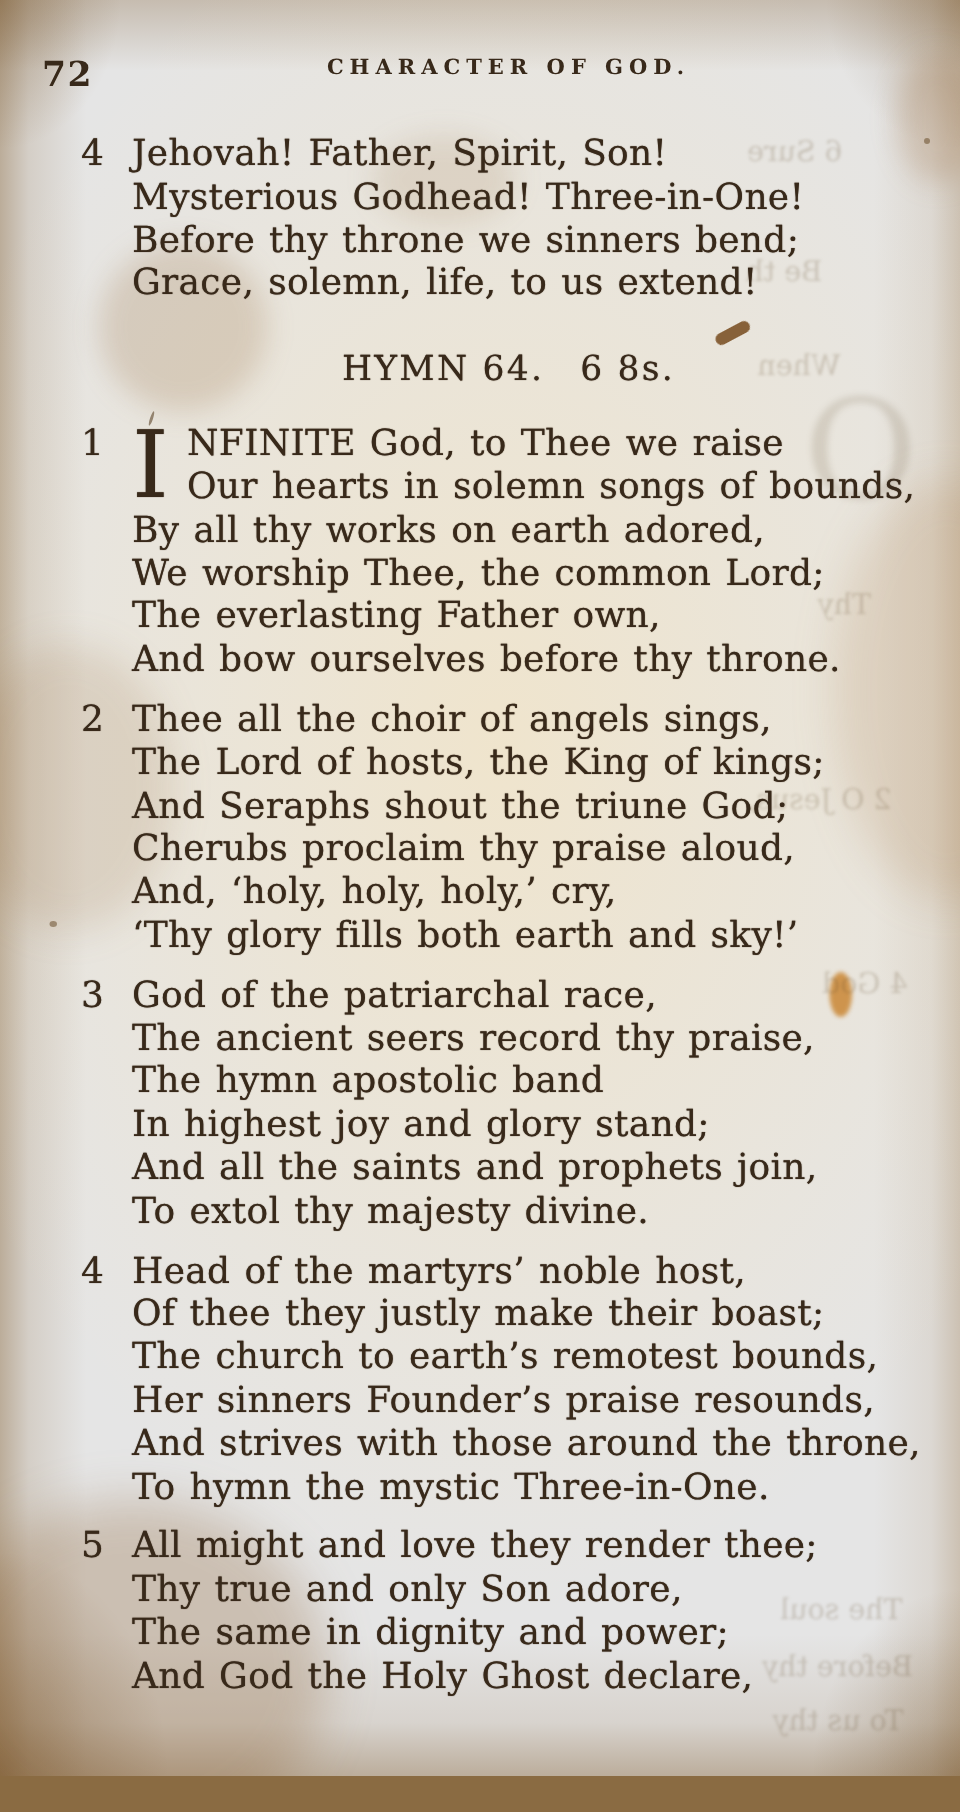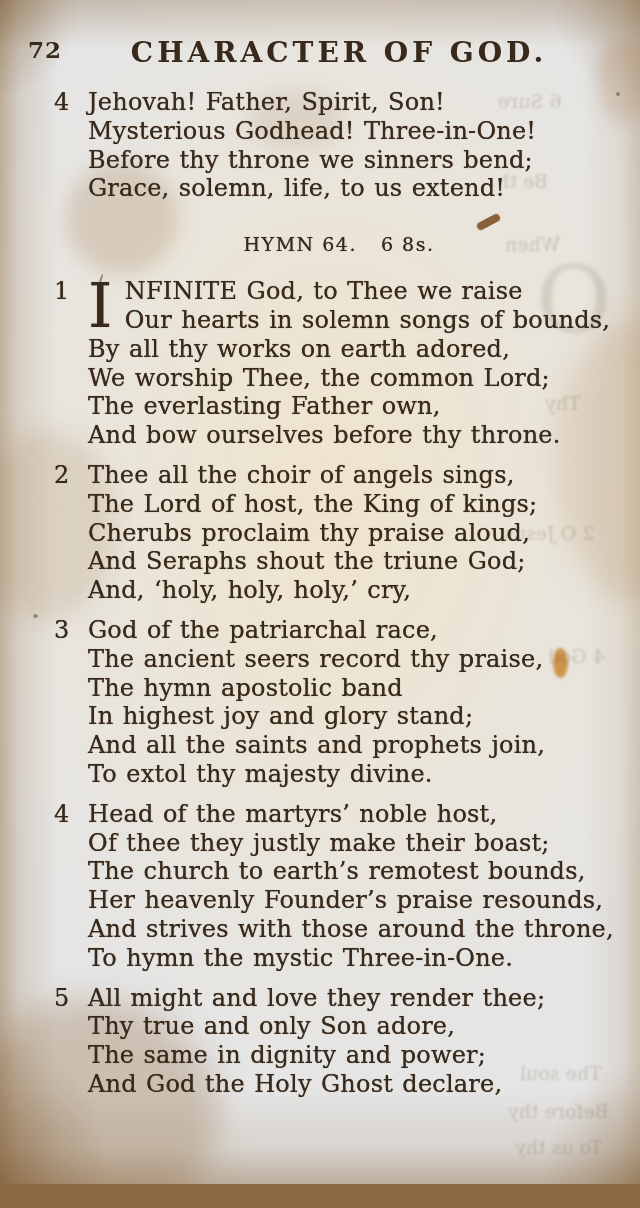--- a/index.html
+++ b/index.html
@@ -43,30 +43,30 @@
     color:rgba(95,72,40,0.22);
     filter:blur(1.2px);
     font-family:"DejaVu Serif","Liberation Serif",serif;
     font-size:19px;white-space:nowrap;
   }
   .bleed-big{font-size:92px;color:rgba(95,72,40,0.15);filter:blur(2px);line-height:1;}
 
   .content{position:relative;padding:34px 14px 0 52px;}
   .header-row{position:relative;height:30px;text-align:center;}
   .page-num{position:absolute;left:-24px;top:2px;font-size:23px;font-weight:700;letter-spacing:1px;}
-  .running-header{display:inline-block;font-size:28px;font-weight:700;letter-spacing:4px;padding-top:2px;}
+  .running-header{display:inline-block;font-size:14px;font-weight:700;letter-spacing:4px;padding-top:2px;}
 
   .verse{display:flex;margin-bottom:11px;font-size:24px;line-height:28.8px;letter-spacing:0.2px;word-spacing:1.5px;text-shadow:0 0 0.7px rgba(56,41,26,0.85);}
   .prev-verse{margin-top:24px;margin-bottom:0;}
   .verse-num{flex:none;width:34px;padding-left:2px;}
   .verse-lines{flex:1;white-space:nowrap;}
   .dropcap{float:left;font-size:62px;line-height:52px;margin:3px 12px 0 0;font-weight:400;}
 
   .hymn-heading{
-    text-align:center;font-size:19px;letter-spacing:1.5px;
+    text-align:center;font-size:23px;letter-spacing:1.5px;
     margin-top:30px;margin-bottom:22px;
     text-shadow:0 0 0.7px rgba(56,41,26,0.85);
   }
   .hymn-heading .meter{margin-left:24px;}
 </style>
 </head>
 <body>
 
 <div class="page">
   <div class="paper-texture"></div>
@@ -127,24 +127,25 @@
             <div class="line">We worship Thee, the common Lord;</div>
             <div class="line">The everlasting Father own,</div>
             <div class="line">And bow ourselves before thy throne.</div>
           </div>
   </div>
 
   <div class="verse">
     <span class="verse-num">2</span>
     <div class="verse-lines">
             <div class="line">Thee all the choir of angels sings,</div>
-            <div class="line">The Lord of host, the King of kings;</div>
+            <div class="line">The Lord of hosts, the King of kings;</div>
+            <div class="line">And Seraphs shout the triune God;</div>
             <div class="line">Cherubs proclaim thy praise aloud,</div>
-            <div class="line">And Seraphs shout the triune God;</div>
             <div class="line">And, ‘holy, holy, holy,’ cry,</div>
+            <div class="line">‘Thy glory fills both earth and sky!’</div>
           </div>
   </div>
 
   <div class="verse">
     <span class="verse-num">3</span>
     <div class="verse-lines">
             <div class="line">God of the patriarchal race,</div>
             <div class="line">The ancient seers record thy praise,</div>
             <div class="line">The hymn apostolic band</div>
             <div class="line">In highest joy and glory stand;</div>
@@ -152,21 +153,21 @@
             <div class="line">To extol thy majesty divine.</div>
           </div>
   </div>
 
   <div class="verse">
     <span class="verse-num">4</span>
     <div class="verse-lines">
             <div class="line">Head of the martyrs’ noble host,</div>
             <div class="line">Of thee they justly make their boast;</div>
             <div class="line">The church to earth’s remotest bounds,</div>
-            <div class="line">Her heavenly Founder’s praise resounds,</div>
+            <div class="line">Her sinners Founder’s praise resounds,</div>
             <div class="line">And strives with those around the throne,</div>
             <div class="line">To hymn the mystic Three-in-One.</div>
           </div>
   </div>
 
   <div class="verse">
     <span class="verse-num">5</span>
     <div class="verse-lines">
             <div class="line">All might and love they render thee;</div>
             <div class="line">Thy true and only Son adore,</div>

